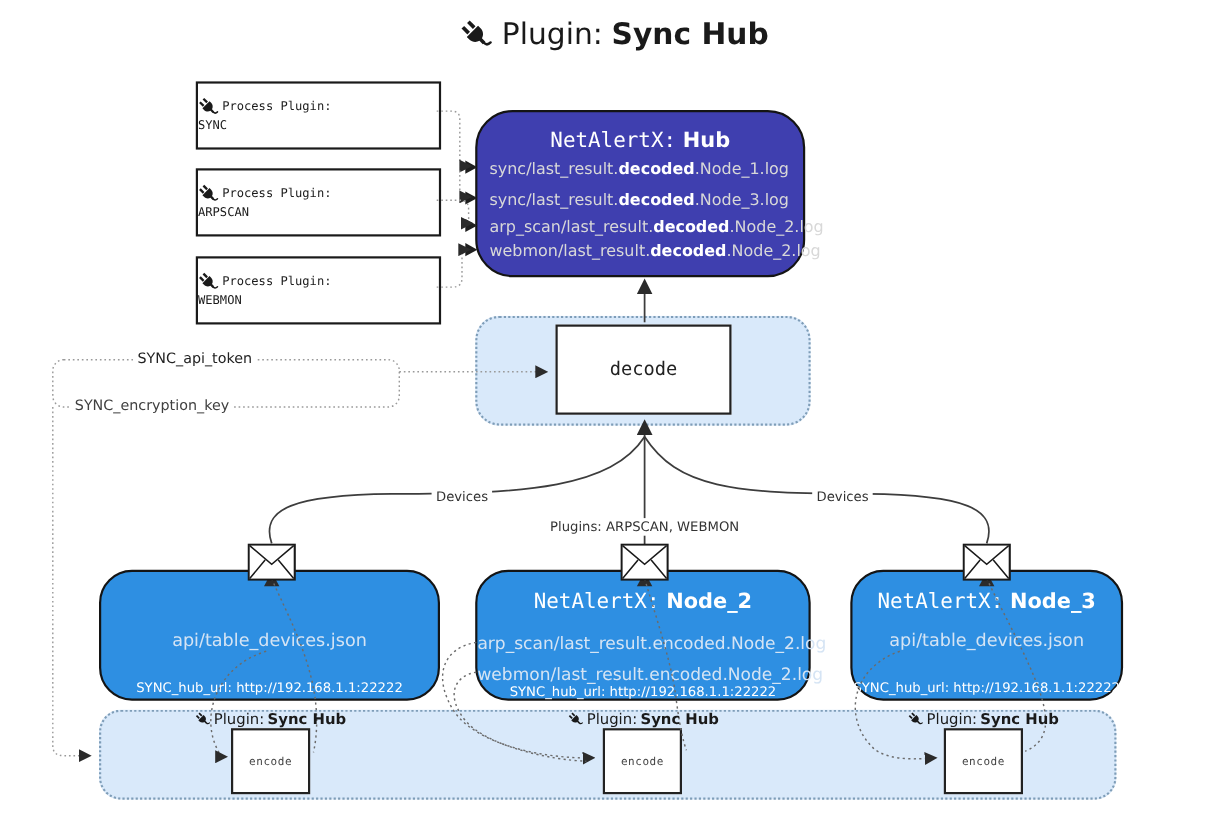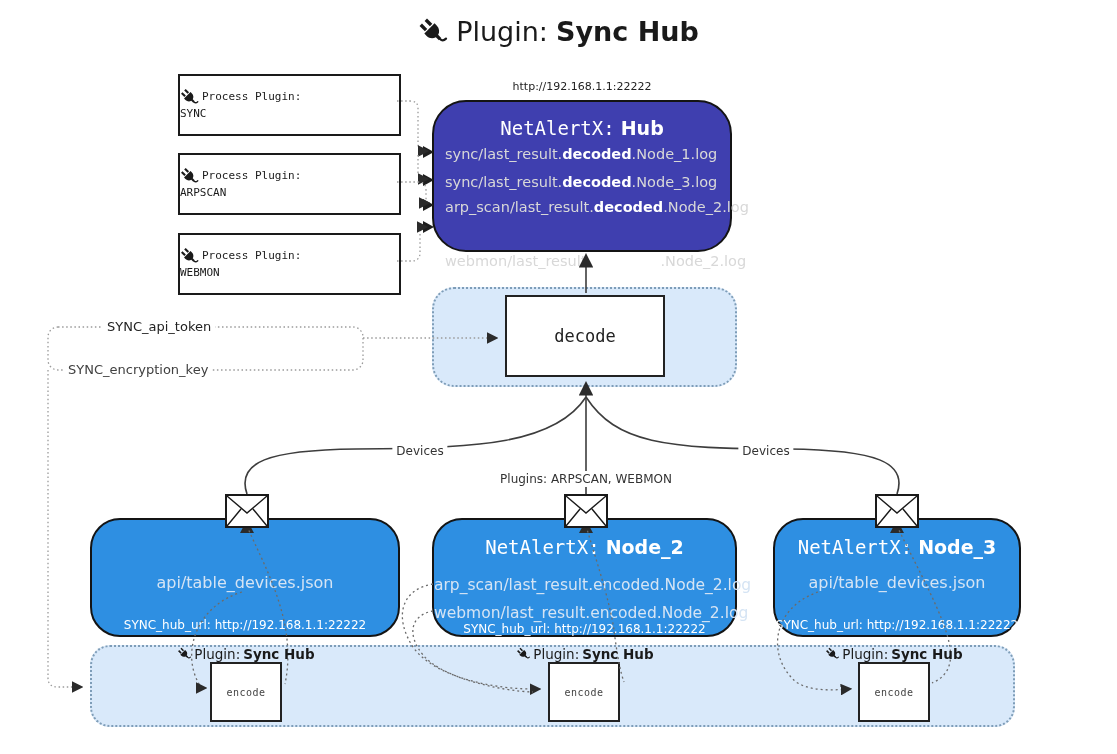--- a/index.html
+++ b/index.html
@@ -24,32 +24,32 @@
   .hub-url{left:432px;top:80px;width:300px;text-align:center;font-size:11px;color:#222;}
   .hub{left:432px;top:100px;width:300px;height:152px;background:#3f3faf;border:2.5px solid #141414;
        border-radius:34px;box-sizing:border-box;}
   .hub-title{position:absolute;left:0;top:26px;width:100%;text-align:center;color:#fff;font-size:19px;
              transform:translateY(-50%);white-space:nowrap;}
   .hub-title .pre{font-family:"DejaVu Sans Mono",monospace;}
   .hub-title b{font-weight:700;}
   .hlog{position:absolute;left:11px;right:4px;color:#d8d8d8;font-size:14.5px;transform:translateY(-50%);
         white-space:nowrap;}
   .hlog b{color:#fff;font-weight:700;}
-  #hlog0{top:52px;} #hlog1{top:80px;} #hlog2{top:105px;} #hlog3{top:127px;margin-top:32px;}
+  #hlog0{top:52px;} #hlog1{top:80px;} #hlog2{top:105px;} #hlog3{top:127px;}
 
   
   .zone{background:#d9e9fa;border:2px dotted #7e9db8;box-sizing:border-box;}
   #decode-zone{left:432px;top:287px;width:305px;height:100px;border-radius:22px;}
   #decode-box{left:505px;top:295px;width:160px;height:82px;background:#fff;border:2px solid #222;
               box-sizing:border-box;display:flex;align-items:center;justify-content:center;
               font-family:"DejaVu Sans Mono",monospace;font-size:17px;color:#222;z-index:4;}
 
   
   .lbl{background:#fff;padding:1px 4px;white-space:nowrap;z-index:6;}
-  #lbl-api{left:103px;top:318px;font-size:13px;color:#222;}
+  #lbl-api{left:121px;top:318px;font-size:13px;color:#222;}
   #lbl-key{left:64px;top:361px;font-size:13px;color:#404040;}
   #lbl-dev-l{left:420px;top:451px;font-size:12px;color:#333;transform:translate(-50%,-50%);}
   #lbl-dev-r{left:766px;top:451px;font-size:12px;color:#333;transform:translate(-50%,-50%);}
   #lbl-mid{left:586px;top:479px;font-size:12px;color:#333;transform:translate(-50%,-50%);}
 
   
   .node{background:#2e8fe2;border:2.5px solid #141414;border-radius:30px;box-sizing:border-box;z-index:2;}
   #node1{left:90px;top:518px;width:310px;height:119px;}
   #node2{left:432px;top:518px;width:305px;height:119px;}
   #node3{left:773px;top:518px;width:248px;height:119px;}
@@ -133,21 +133,20 @@
   <div class="abs pp" id="pp-webmon">
     <span class="l1">
         <svg class="plug" width="19" height="19">
           <use href="#plug"></use>
         </svg>
       <span>Process Plugin:</span>
       </span>
     <span>WEBMON</span>
   </div>
 
-  <div class="abs hub-url">http://192.168.1.1:22222</div>
   <div class="abs hub">
     <div class="hub-title">
       <span class="pre">NetAlertX:</span>
       <b>Hub</b>
     </div>
     <div class="hlog" id="hlog0"><span>sync/last_result.</span><b>decoded</b><span>.Node_1.log</span></div>
     <div class="hlog" id="hlog1"><span>sync/last_result.</span><b>decoded</b><span>.Node_3.log</span></div>
     <div class="hlog" id="hlog2"><span>arp_scan/last_result.</span><b>decoded</b><span>.Node_2.log</span></div>
     <div class="hlog" id="hlog3"><span>webmon/last_result.</span><b>decoded</b><span>.Node_2.log</span></div>
   </div>

